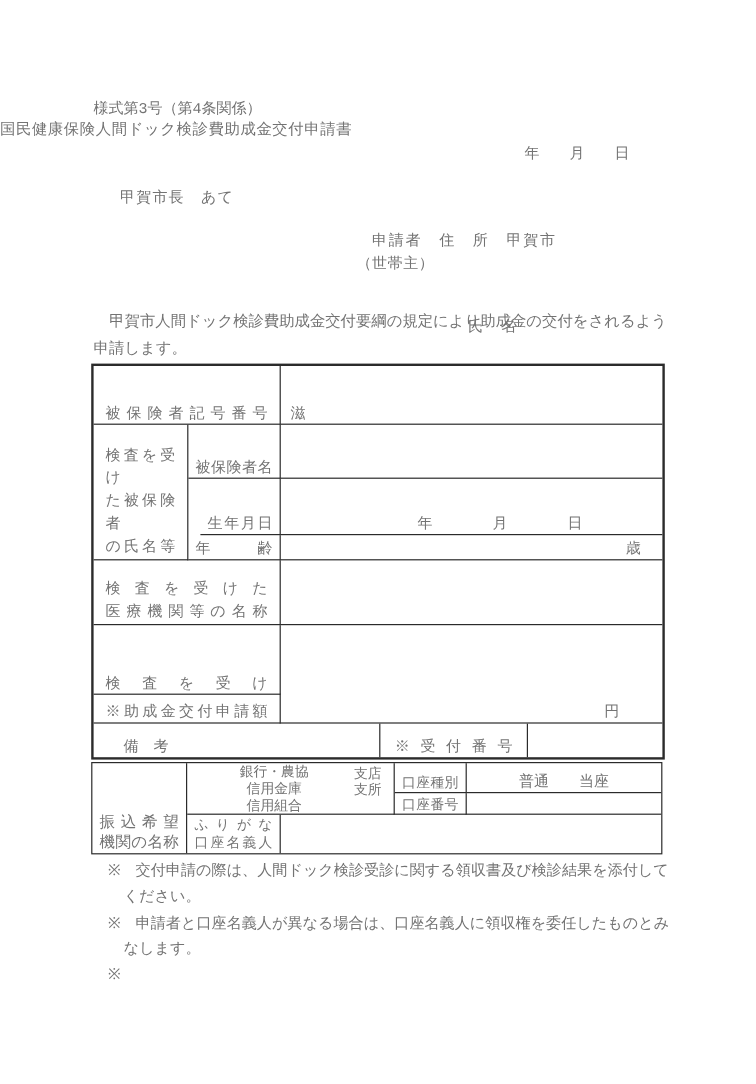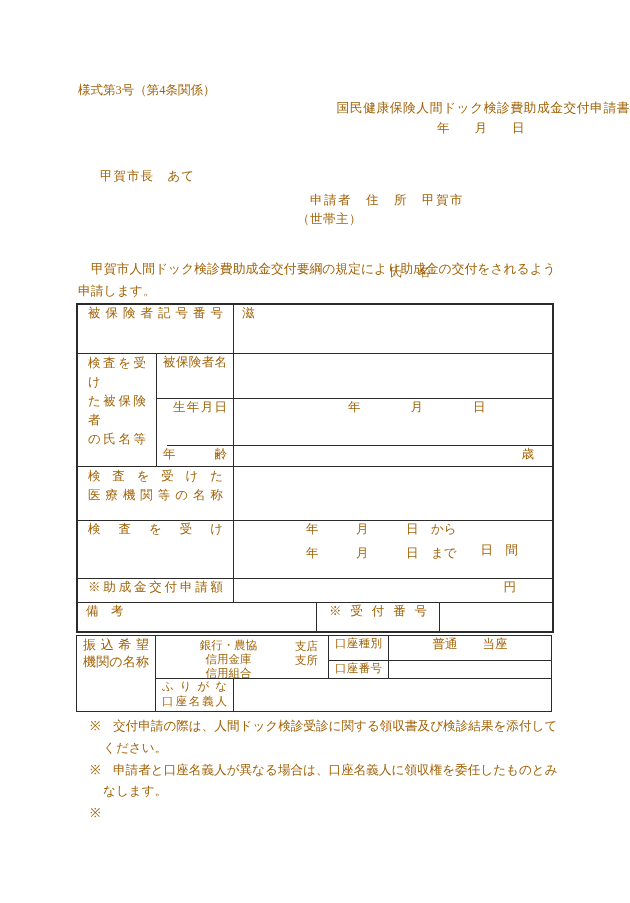--- a/index.html
+++ b/index.html
@@ -1,32 +1,32 @@
 <!DOCTYPE html>
 <html><head>
 <meta charset="utf-8">
 <style>
   * { margin:0; padding:0; box-sizing:border-box; }
   html,body { background:#ffffff; }
   .page {
     position:relative;
     width:630px; height:903px;
     background:#ffffff;
-    color:#a16207;
-    font-family:Liberation Serif, serif;
+    color:#737373;
+    font-family:Liberation Mono, monospace;
     font-size:12.5px;
     overflow:hidden;
   }
   .abs { position:absolute; white-space:pre; }
 
   
   .form-number { left:78px; top:82px; }
-  .doc-title   { left:0; top:100px; width:100%; text-align:right; font-size:12.8px; letter-spacing:0.5px; }
+  .doc-title   { left:0; top:100px; width:100%; text-align:left; font-size:12.8px; letter-spacing:0.5px; }
   .date-line   { left:437px; top:120px; }
-  .addressee   { left:100px; top:168px; letter-spacing:1px; }
+  .addressee   { left:100px; top:156px; letter-spacing:1px; }
   .applicant-1 { left:310px; top:192px; letter-spacing:1.5px; }
   .applicant-2 { left:297px; top:211px; letter-spacing:0.5px; }
   .applicant-3 { left:390px; top:230px; letter-spacing:1.5px;margin-top:34px; }
   .body-text   { left:78px; top:258px; width:482px; line-height:22px; text-indent:13px; white-space:normal; font-size:12.8px; }
 
   
   .grid { position:absolute; display:grid; border:2px solid #2b2b2b; background:#fff; }
   .t1 {
     left:76px; top:303px;
     grid-template-columns:79px 77px 83px 123px 112px;
@@ -34,21 +34,21 @@
   }
   .t2 {
     left:76px; top:635px;
     border-width:1px;
     grid-template-columns:79px 78px 95px 60px 162px;
     grid-template-rows:25px 18px 32px;
   }
   .cell {
     border-right:1px solid #2b2b2b;
     border-bottom:1px solid #2b2b2b;
-    display:flex; flex-direction:column; justify-content:flex-start;
+    display:flex; flex-direction:column; justify-content:flex-end;
     padding:0 10px;
     overflow:hidden;
   }
   .no-r { border-right:none; }
   .no-b { border-bottom:none; }
   .jtext { width:100%; text-align:justify; text-align-last:justify; white-space:pre-line; }
   .pad6 { padding:0 6px; }
   .right { text-align:right; }
   .lh19 { line-height:19px; }
   .lh17 { line-height:17px; }
@@ -120,34 +120,29 @@
       <div class="jtext">検査を受けた
 医療機関等の名称</div>
     </div>
     <div class="cell no-r" style="grid-column:3/6; grid-row:5;">
       <div></div>
     </div>
 
     <div class="cell" style="grid-column:1/3; grid-row:6;">
       <div class="jtext">検査を受け</div>
     </div>
-    <div class="cell no-r period-cell" style="grid-column:3/6; grid-row:6;">
-      <div style="white-space:pre;">年　　　月　　　日　から</div>
-      <div style="white-space:pre;">年　　　月　　　日　まで</div>
-      <div class="period-days">日　間</div>
-    </div>
 
     <div class="cell" style="grid-column:1/3; grid-row:7;">
       <div class="jtext">※助成金交付申請額</div>
     </div>
     <div class="cell no-r right" style="grid-column:3/6; grid-row:7; padding-right:36px;">
       <div>円</div>
     </div>
 
-    <div class="cell no-b" style="grid-column:1/4; grid-row:8; padding-left:8px;">
+    <div class="cell no-b" style="grid-column:1/4; grid-row:8; padding-left:25px;">
       <div>備　考</div>
     </div>
     <div class="cell no-b" style="grid-column:4/5; grid-row:8; padding:0 12px;">
       <div class="jtext">※受付番号</div>
     </div>
     <div class="cell no-b no-r" style="grid-column:5/6; grid-row:8;">
       <div></div>
     </div>
   </div>
 

